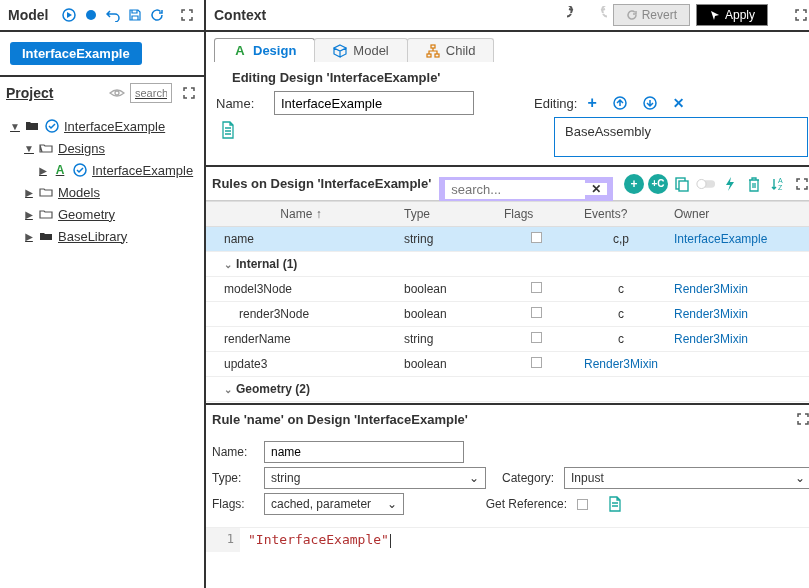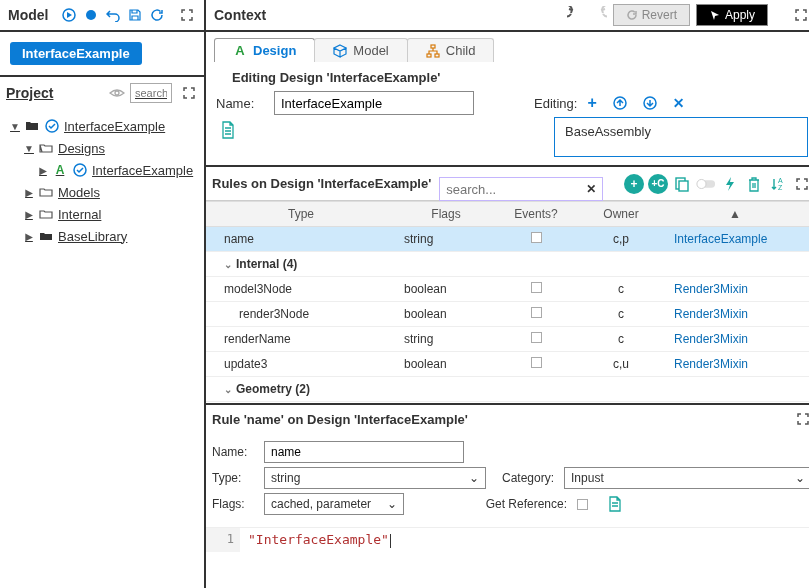--- a/index.html
+++ b/index.html
@@ -54,29 +54,29 @@
 .text-input { border: 1px solid #888; padding: 3px 6px; font-size: 13px; width: 200px; height: 24px; }
 .mixins-lbl { margin-left: 50px; }
 .mixin-icons { display: flex; gap: 16px; align-items: center; color: #0b7cd6; }
 .mixin-icons .x { color: #0b7cd6; font-weight: bold; font-size: 14px; }
 .mixins-box { border: 1px solid #0b7cd6; padding: 6px 10px; margin-left: 318px; margin-top: -4px; width: 254px; height: 40px; font-size: 13px; color: #333; }
 .doc-icon { color: #1aa89e; margin-left: 4px; }
 
 .rules-panel { display: flex; flex-direction: column; border-bottom: 2px solid #333; }
 .rules-header { display: flex; align-items: center; padding: 4px 6px; gap: 8px; height: 34px; border-bottom: 1px solid #ccc; }
 .rules-header .rtitle { font-weight: bold; font-size: 13px; }
-.rules-search { flex: 0 0 auto; display: flex; align-items: center; border: 1px solid #c4b5fd; height: 24px; margin-top: 11px; }
+.rules-search { flex: 0 0 auto; display: flex; align-items: center; border: 6px solid #c4b5fd; height: 24px; margin-top: 11px; }
 .rules-search input { border: none; outline: none; padding: 2px 6px; font-size: 13px; width: 140px; }
 .rules-search .clear { padding: 0 6px; font-weight: bold; cursor: pointer; }
 .rules-tools { margin-left: auto; display: flex; gap: 4px; align-items:center; }
 .tool { width: 20px; height: 20px; display: inline-flex; align-items: center; justify-content: center; cursor: pointer; }
 .tool.circle { background: #1aa89e; color: #fff; border-radius: 50%; font-weight: bold; font-size: 12px; }
 
 .grid-head { display: grid; grid-template-columns: 190px 100px 80px 90px 1fr 14px; background: #f3f3f3; border-top: 1px solid #ddd; border-bottom: 1px solid #ddd; font-size: 12px; color: #555; }
-.grid-head div { padding: 5px 8px; text-align: center; }
+.grid-head div { padding: 5px 8px; text-align: left; }
 .grid-head .name-col { text-align: center; }
 .grid-body { max-height: 176px; overflow-y: auto; position: relative; }
 .grid-row { display: grid; grid-template-columns: 190px 100px 80px 90px 1fr; font-size: 12px; border-bottom: 1px solid #eee; align-items: center; }
 .grid-row div { padding: 5px 8px; }
 .grid-row.selected { background: #cfe9fb; }
 .grid-row .owner { color: #0b6db5; }
 .grid-group { font-weight: bold; padding: 5px 8px 5px 18px; border-bottom: 1px solid #eee; font-size: 12px; }
 .grid-group .gcaret { display: inline-block; width: 12px; color: #777; font-size: 10px; }
 .chk { width: 11px; height: 11px; border: 1px solid #aaa; display: inline-block; background: #fff; }
 .center { text-align: center; }
@@ -202,21 +202,21 @@
             </span>
           <span>Models</span>
         </div>
         <div class="tree-row tree-indent-2">
           <span class="caret">▶</span>
           <span class="tree-icon folder">
               <svg width="14" height="12" viewBox="0 0 14 12">
                 <path d="M1 3 H5 L6 4 H13 V10 H1 Z" fill="none" stroke="#555" stroke-width="1.2"></path>
               </svg>
             </span>
-          <span>Internal</span>
+          <span>Geometry</span>
         </div>
         <div class="tree-row tree-indent-2">
           <span class="caret">▶</span>
           <span class="tree-icon folder-solid">
               <svg width="14" height="12" viewBox="0 0 14 12">
                 <path d="M1 3 H5 L6 4 H13 V10 H1 Z" fill="#333"></path>
               </svg>
             </span>
           <span>BaseLibrary</span>
         </div>
@@ -361,35 +361,36 @@
               </svg>
             </span>
           <span class="tool dark">
               <svg width="14" height="14" viewBox="0 0 14 14">
                 <path d="M2 5 V2 H5 M9 2 H12 V5 M12 9 V12 H9 M5 12 H2 V9" fill="none" stroke="#555" stroke-width="1.5"></path>
               </svg>
             </span>
         </div>
       </div>
       <div class="grid-head">
+        <div class="name-col">Name ↑</div>
         <div>Type</div>
         <div>Flags</div>
         <div>Events?</div>
         <div>Owner</div>
         <div>▲</div>
       </div>
       <div class="grid-body">
         <div class="grid-row selected">
           <div style="padding-left:18px">name</div>
           <div>string</div>
           <div class="center"><span class="chk"></span></div>
           <div class="center">c,p</div>
           <div class="owner">InterfaceExample</div>
         </div>
-        <div class="grid-group"><span class="gcaret">⌄</span><span>Internal (4)</span></div>
+        <div class="grid-group"><span class="gcaret">⌄</span><span>Internal (1)</span></div>
         <div class="grid-row">
           <div style="padding-left:18px">model3Node</div>
           <div>boolean</div>
           <div class="center"><span class="chk"></span></div>
           <div class="center">c</div>
           <div class="owner">Render3Mixin</div>
         </div>
         <div class="grid-row">
           <div style="padding-left:33px">render3Node</div>
           <div>boolean</div>
@@ -401,21 +402,20 @@
           <div style="padding-left:18px">renderName</div>
           <div>string</div>
           <div class="center"><span class="chk"></span></div>
           <div class="center">c</div>
           <div class="owner">Render3Mixin</div>
         </div>
         <div class="grid-row">
           <div style="padding-left:18px">update3</div>
           <div>boolean</div>
           <div class="center"><span class="chk"></span></div>
-          <div class="center">c,u</div>
           <div class="owner">Render3Mixin</div>
         </div>
         <div class="grid-group"><span class="gcaret">⌄</span><span>Geometry (2)</span></div>
         <div class="grid-row">
           <div style="padding-left:18px">bbox</div>
           <div>any</div>
           <div class="center"></div>
           <div class="center">c</div>
           <div class="owner">Render3Mixin</div>
         </div>

